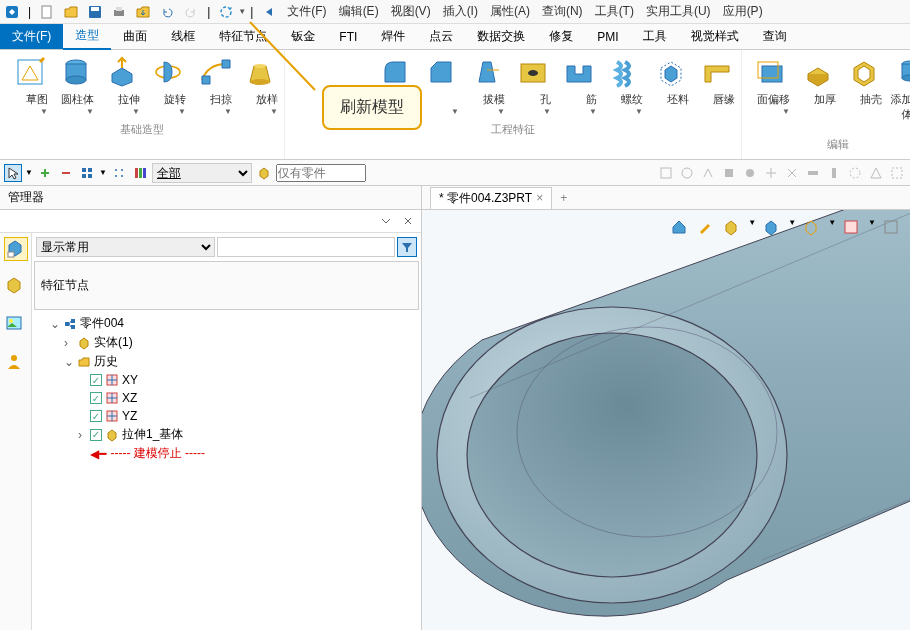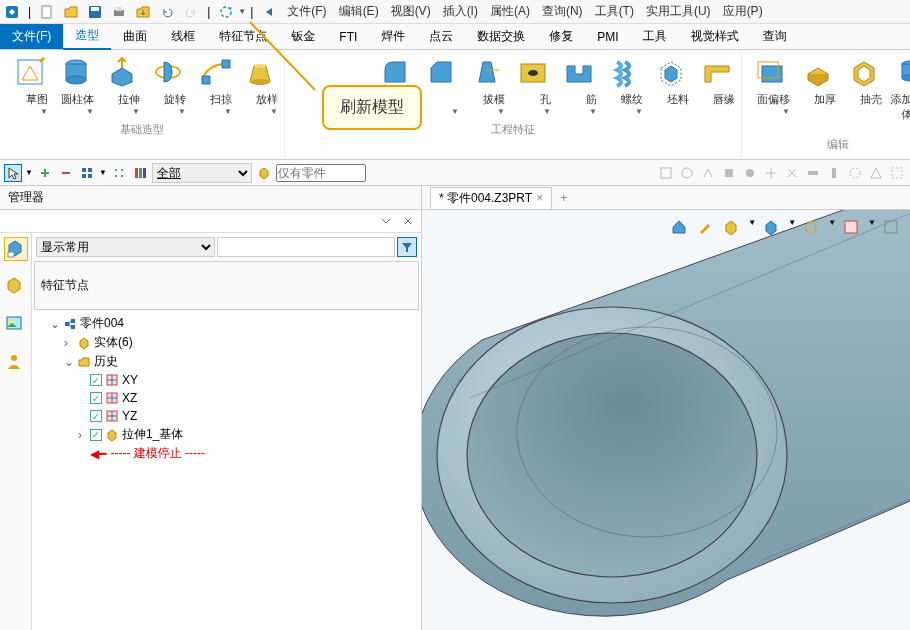--- a/index.html
+++ b/index.html
@@ -539,21 +539,21 @@
               </span>
               <span>零件004</span>
             </div>
           <div class="tree-row indent2">
               <span class="expander">›</span>
               <span class="tree-icon">
                 <svg width="14" height="14">
                   <path d="M3 5 L7 2 L11 5 L11 10 L7 13 L3 10 Z" fill="#e6c542" stroke="#b8860b"></path>
                 </svg>
               </span>
-              <span>实体(6)</span>
+              <span>实体(1)</span>
             </div>
           <div class="tree-row indent2">
               <span class="expander">⌄</span>
               <span class="tree-icon">
                 <svg width="14" height="14">
                   <path d="M2 5 L5 5 L6 3 L12 3 L12 11 L2 11 Z" fill="#f4c542" stroke="#b8860b"></path>
                 </svg>
               </span>
               <span>历史</span>
             </div>

